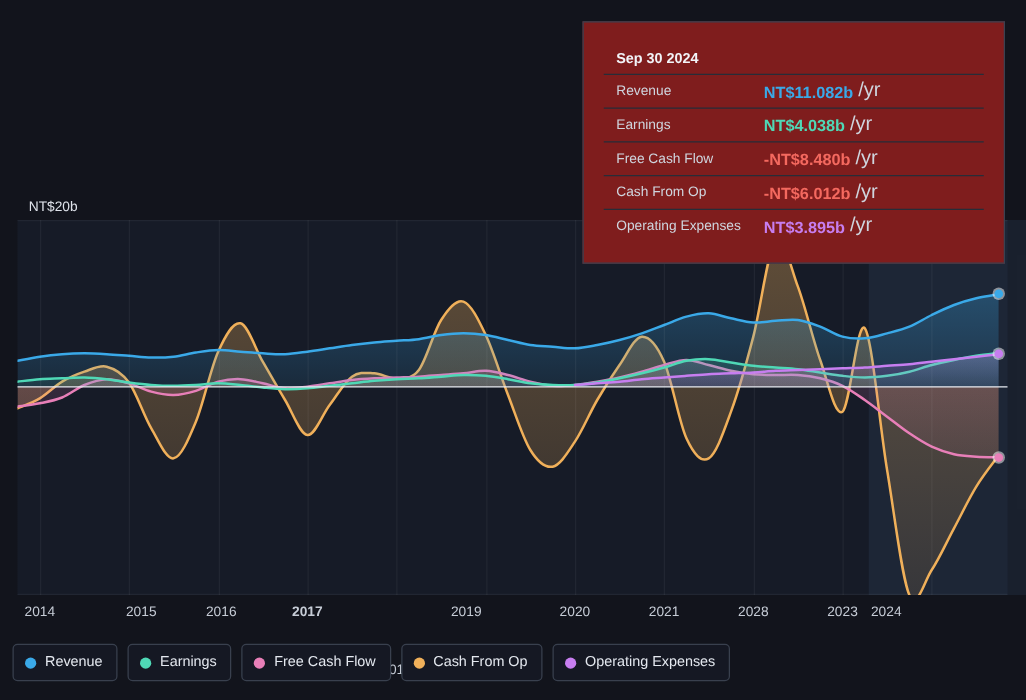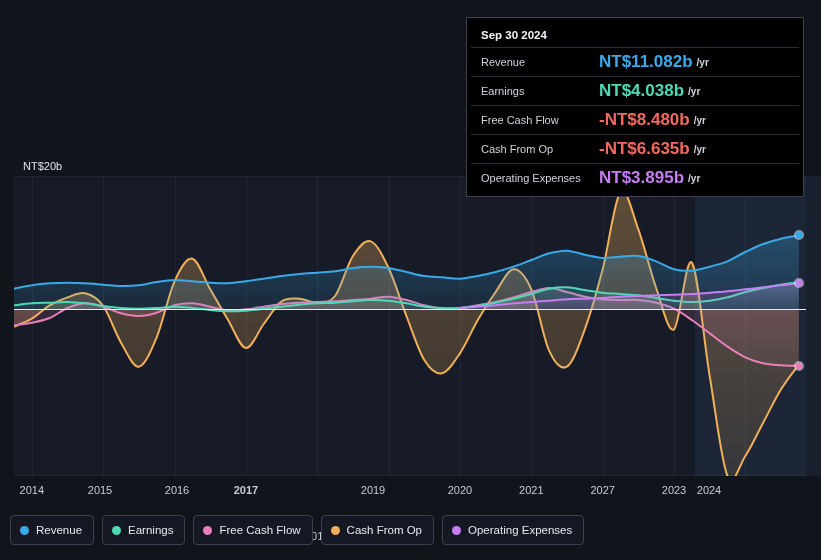--- a/index.html
+++ b/index.html
@@ -112,24 +112,24 @@
     color: #e4e8ef;
     font-size: 11.5px;
     white-space: nowrap;
   }
   
   #tooltip {
     position: absolute;
     left: 466px;
     top: 17px;
     width: 338px;
-    background: #000000;
+    background: #7f1d1d;
     border: 1px solid #3a4150;
     box-sizing: border-box;
-    padding: 4px;
+    padding: 16px;
   }
   #tooltip-title {
     color: #f2f4f8;
     font-size: 11.5px;
     font-weight: bold;
     padding: 7px 10px 6px 10px;
   }
   .tt-row {
     display: flex;
     align-items: center;
@@ -137,28 +137,28 @@
     padding: 4px 10px;
     min-height: 17px;
   }
   .tt-key {
     color: #cfd5de;
     font-size: 11px;
     width: 118px;
     flex: 0 0 auto;
   }
   .tt-val {
-    font-size: 17px;
+    font-size: 13px;
     font-weight: bold;
     white-space: nowrap;
   }
   .tt-suffix {
     color: #cfd5de;
-    font-size: 10px;
-    font-weight: bold;
+    font-size: 16px;
+    font-weight: normal;
     margin-left: 4px;
     text-align: center;
   }
   .tt-sub {
     color: #cfd5de;
     font-size: 11px;
     margin-left: 0px;
   }
   .endpoint {
     position: absolute;
@@ -245,28 +245,28 @@
     <div id="zero-line" style="top: 133.333px;"></div>
     <div id="endpoints">
         <div class="endpoint" style="left: 784.865px; top: 59.4533px; background: rgb(58, 169, 232); box-shadow: rgba(255, 255, 255, 0.5) 0px 0px 0px 1.5px;"></div>
         <div class="endpoint" style="left: 784.865px; top: 189.867px; background: rgb(232, 127, 184); box-shadow: rgba(255, 255, 255, 0.5) 0px 0px 0px 1.5px;"></div>
         <div class="endpoint" style="left: 784.865px; top: 107.367px; background: rgb(199, 126, 240); box-shadow: rgba(255, 255, 255, 0.5) 0px 0px 0px 1.5px;"></div>
       </div>
   </div>
 
   <div id="xaxis">
       <div class="xtick" style="left: 17.8378px;">2014</div>
-      <div class="xtick" style="left: 86px;">2015</div>
+      <div class="xtick" style="left: 99px;">2015</div>
       <div class="xtick" style="left: 163px;">2016</div>
       <div class="xtick" style="left: 231.892px; font-weight: bold;">2017</div>
       <div class="xtick" style="left: 303.243px; margin-top: 46px;">2018</div>
       <div class="xtick" style="left: 359px;">2019</div>
       <div class="xtick" style="left: 445.946px;">2020</div>
       <div class="xtick" style="left: 517.297px;">2021</div>
-      <div class="xtick" style="left: 588.649px;">2027</div>
+      <div class="xtick" style="left: 588.649px;">2028</div>
       <div class="xtick" style="left: 660px;">2023</div>
       <div class="xtick" style="left: 695px;">2024</div>
     </div>
 
   <div id="legend">
       <div class="legend-item">
         <span class="legend-dot" style="background: rgb(58, 169, 232);"></span>
         <span class="legend-label">Revenue</span>
       </div>
       <div class="legend-item">
@@ -300,21 +300,21 @@
           <div class="tt-val" style="color: rgb(79, 216, 182);">NT$4.038b</div>
           <div class="tt-suffix">/yr</div>
         </div>
         <div class="tt-row">
           <div class="tt-key">Free Cash Flow</div>
           <div class="tt-val" style="color: rgb(244, 105, 95);">-NT$8.480b</div>
           <div class="tt-suffix">/yr</div>
         </div>
         <div class="tt-row">
           <div class="tt-key">Cash From Op</div>
-          <div class="tt-val" style="color: rgb(244, 105, 95);">-NT$6.635b</div>
+          <div class="tt-val" style="color: rgb(244, 105, 95);">-NT$6.012b</div>
           <div class="tt-suffix">/yr</div>
         </div>
         <div class="tt-row">
           <div class="tt-key">Operating Expenses</div>
           <div class="tt-val" style="color: rgb(199, 126, 240);">NT$3.895b</div>
           <div class="tt-suffix">/yr</div>
         </div>
       </div>
   </div>
 

